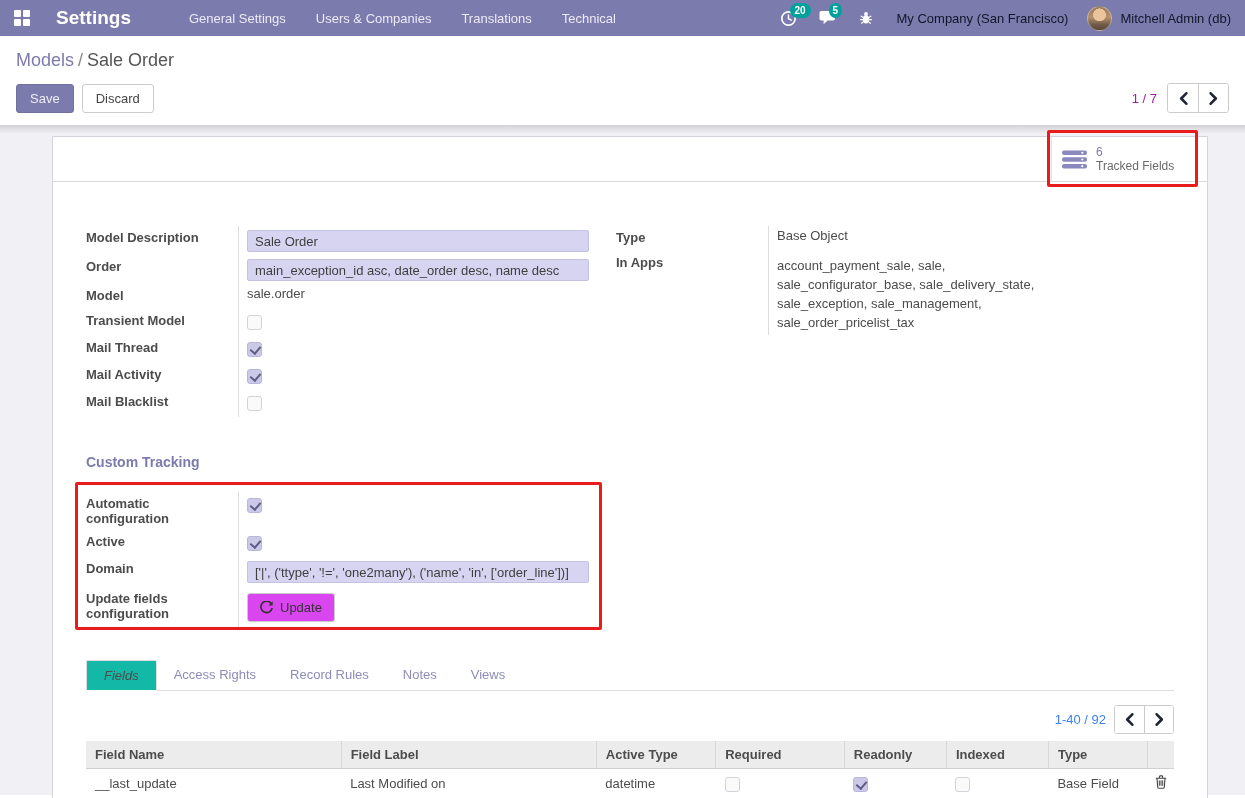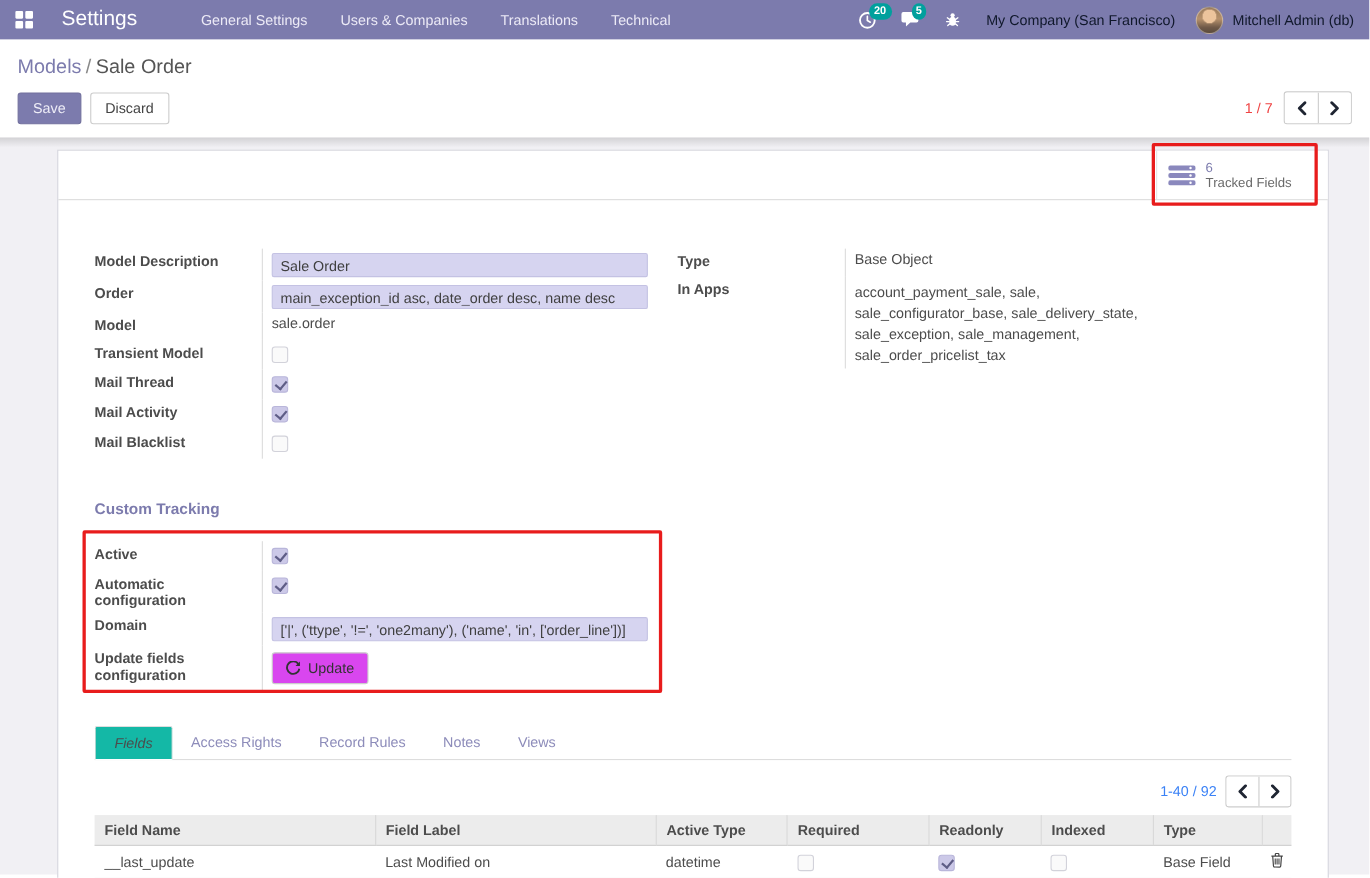--- a/index.html
+++ b/index.html
@@ -13,21 +13,21 @@
   }
 
   
   .nav {
     height: 36px; background: #7c7bad; color: #f2f1f9;
     display: flex; align-items: center; padding: 0 14px;
   }
   .apps-icon { width: 16px; height: 16px; display: grid;
     grid-template-columns: 7px 7px; grid-template-rows: 7px 7px; gap: 2px; cursor: pointer; }
   .apps-icon span { background: #fff; border-radius: 1px; }
-  .app-title { font-size: 19px; font-weight: 400; margin-left: 26px; color: #fff; cursor: pointer; }
+  .app-title { font-size: 19px; font-weight: 700; margin-left: 26px; color: #fff; cursor: pointer; }
   .nav-menu { display: flex; gap: 30px; margin-left: 58px; }
   .nav-menu .nav-item { cursor: pointer; color: #eceaf6; }
   .nav-right { margin-left: auto; display: flex; align-items: center; gap: 19px; }
   .icon-wrap { position: relative; width: 20px; height: 18px; display:flex; align-items:center; cursor: pointer; }
   .badge {
     position: absolute; top: -6px; left: 10px; background: #00a09d; color: #fff;
     font-size: 10px; line-height: 11px; padding: 2px 5px; border-radius: 9px; font-weight: bold;
   }
   .badge.round { border-radius: 50%; padding: 2px 4px; }
   .nav-company, .nav-user { cursor: pointer; color: #0f172a; }
@@ -43,21 +43,21 @@
   
   .cp { background: #fff; padding: 8px 16px 12px; }
   .breadcrumb { font-size: 18px; margin: 6px 0 12px; color: #555; }
   .breadcrumb .bc-link { color: #7c7bad; cursor: pointer; }
   .breadcrumb .bc-sep { color: #888; margin: 0 4px; }
   .cp-row { display: flex; align-items: center; }
   .btn { font: 13px "Liberation Sans", sans-serif; padding: 6px 13px; border-radius: 3px;
          border: 1px solid transparent; cursor: pointer; }
   .btn-primary { background: #7c7bad; border-color: #72719e; color: #eeedf7; }
   .btn-default { background: #fff; border-color: #ccc; color: #444; margin-left: 8px; }
-  .pager { margin-left: auto; display: flex; align-items: center; gap: 10px; color: #ef4444; }
+  .pager { margin-left: auto; display: flex; align-items: center; gap: 10px; color: #a21caf; }
   .pager-btns { display: flex; border: 1px solid #ccc; border-radius: 3px; overflow: hidden; background:#fff; }
   .pager-btn { width: 30px; height: 28px; display: flex; align-items: center; justify-content: center;
                cursor: pointer; background: #fff; }
   .pager-btn + .pager-btn { border-left: 1px solid #ccc; }
 
   
   .content { height: 670px; background: #f1f0f4; position: relative; padding-top: 11px; }
   .content::before { content:""; position:absolute; top:0; left:0; right:0; height:9px;
     background: linear-gradient(rgba(120,120,120,.25), rgba(120,120,120,0)); }
   .sheet { position: relative; margin-left: 52px; width: 1156px; height: 700px;
@@ -282,26 +282,26 @@
             <div class="fval">
                 <div class="in-apps-val">account_payment_sale, sale, sale_configurator_base, sale_delivery_state, sale_exception, sale_management, sale_order_pricelist_tax</div>
               </div>
           </div>
         </div>
       </div>
 
       <h2 class="section-title">Custom Tracking</h2>
 
       <div class="tracking-group">
+        <div class="frow r-auto">
+          <div class="flabel">Automatic configuration</div>
+          <div class="fval"><span class="cb checked"></span></div>
+        </div>
         <div class="frow r-active">
           <div class="flabel">Active</div>
-          <div class="fval"><span class="cb checked"></span></div>
-        </div>
-        <div class="frow r-auto">
-          <div class="flabel">Automatic configuration</div>
           <div class="fval"><span class="cb checked"></span></div>
         </div>
         <div class="frow r-domain">
           <div class="flabel">Domain</div>
           <div class="fval tall"><input class="o-input" value="['|', ('ttype', '!=', 'one2many'), ('name', 'in', ['order_line'])]" style=""></div>
         </div>
         <div class="frow r-update">
           <div class="flabel">Update fields configuration</div>
           <div class="fval tall">
             <button class="btn-update">

